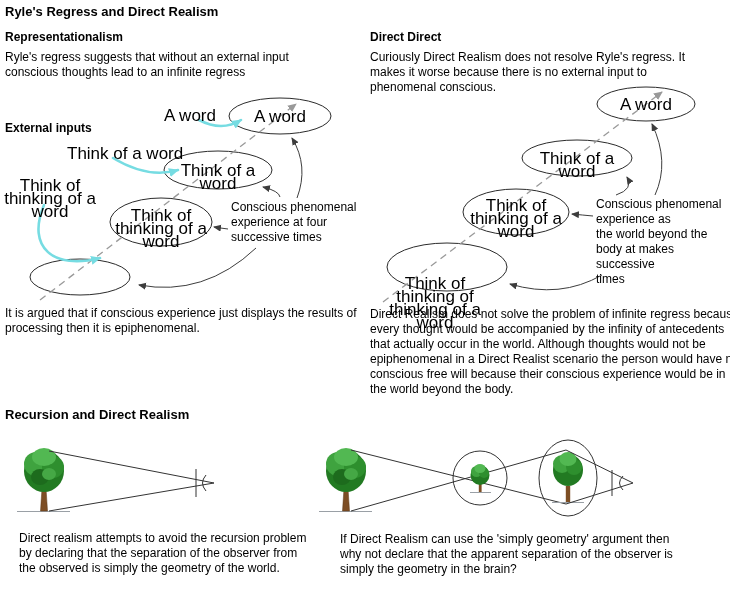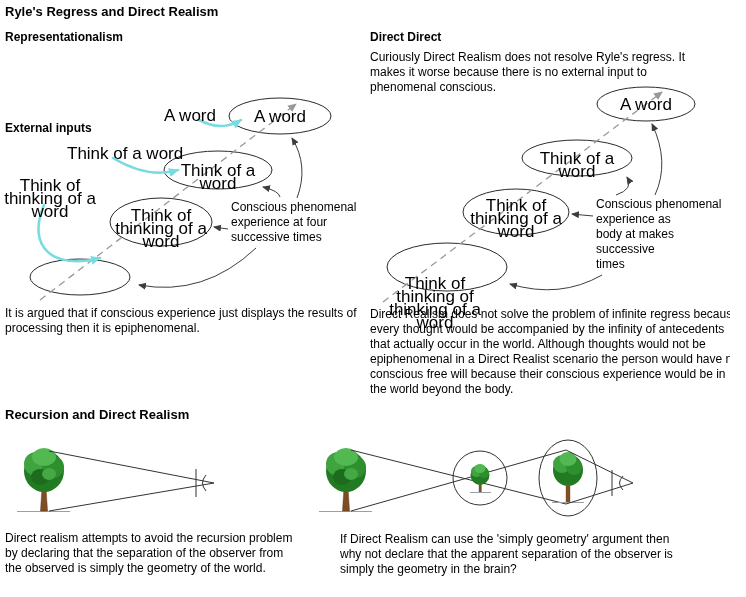--- a/index.html
+++ b/index.html
@@ -133,20 +133,21 @@
       <g>
         <line class="ray" x1="612" y1="470" x2="612" y2="496"></line>
         <path class="ray" d="M 623 476 Q 616 483 623 490"></path>
       </g>
     </g>
   </svg>
 
   <div class="p b13" style="left:5px; top:4px;">Ryle's Regress and Direct Realism</div>
 
   <div class="p b12" style="left:5px; top:30px;">Representationalism</div>
+  <div class="p" style="left:5px; top:50px; width:335px;">Ryle's regress suggests that without an external input conscious thoughts lead to an infinite regress</div>
 
   <div class="p b12" style="left:370px; top:30px;">Direct Direct</div>
   <div class="p" style="left:370px; top:50px; width:345px;">Curiously Direct Realism does not resolve Ryle's regress. It makes it worse because there is no external input to phenomenal conscious.</div>
 
   <div class="p b12" style="left:5px; top:121px;">External inputs</div>
 
   <div class="p s11" style="left:164px; top:109px;">A word</div>
   <div class="p s11" style="left:67px; top:147px;">Think of a word</div>
   <div class="p s11 center" style="left:2px; top:179px; width:96px;">Think of thinking of a word</div>
 
@@ -163,24 +164,25 @@
   <div class="p" style="left:5px; top:306px; width:365px;">It is argued that if conscious experience just displays the results of processing then it is epiphenomenal.</div>
 
   <div class="p s11 center" style="left:601px; top:98px;  width:90px;">A word</div>
   <div class="p s11 center" style="left:522px; top:152px; width:110px;">Think of a word</div>
   <div class="p s11 center" style="left:470px; top:199px; width:92px;">Think of thinking of a word</div>
   <div class="p s11 center" style="left:380px; top:254px; width:110px;margin-top:23px;">Think of thinking of thinking of a word</div>
 
   <div class="p" style="left:596px; top:197px;">
     <div>Conscious phenomenal</div>
     <div>experience as</div>
+    <div>the world beyond the</div>
     <div>body at makes successive</div>
     <div>times</div>
   </div>
 
   <div class="p" style="left:370px; top:307px; width:375px;">Direct Realism does not solve the problem of infinite regress because every thought would be accompanied by the infinity of antecedents that actually occur in the world. Although thoughts would not be epiphenomenal in a Direct Realist scenario the person would have no conscious free will because their conscious experience would be in the world beyond the body.</div>
 
   <div class="p b13" style="left:5px; top:407px;">Recursion and Direct Realism</div>
 
-  <div class="p" style="left:5px; top:531px; width:290px;">Direct realism attempts to avoid the recursion problem by declaring that the separation of the observer from the observed is simply the geometry of the world.</div>
+  <div class="p" style="left:19px; top:531px; width:290px;">Direct realism attempts to avoid the recursion problem by declaring that the separation of the observer from the observed is simply the geometry of the world.</div>
   <div class="p" style="left:340px; top:532px; width:350px;">If Direct Realism can use the 'simply geometry' argument then why not declare that the apparent separation of the observer is simply the geometry in the brain?</div>
 
 </div>
 
 </body></html>

